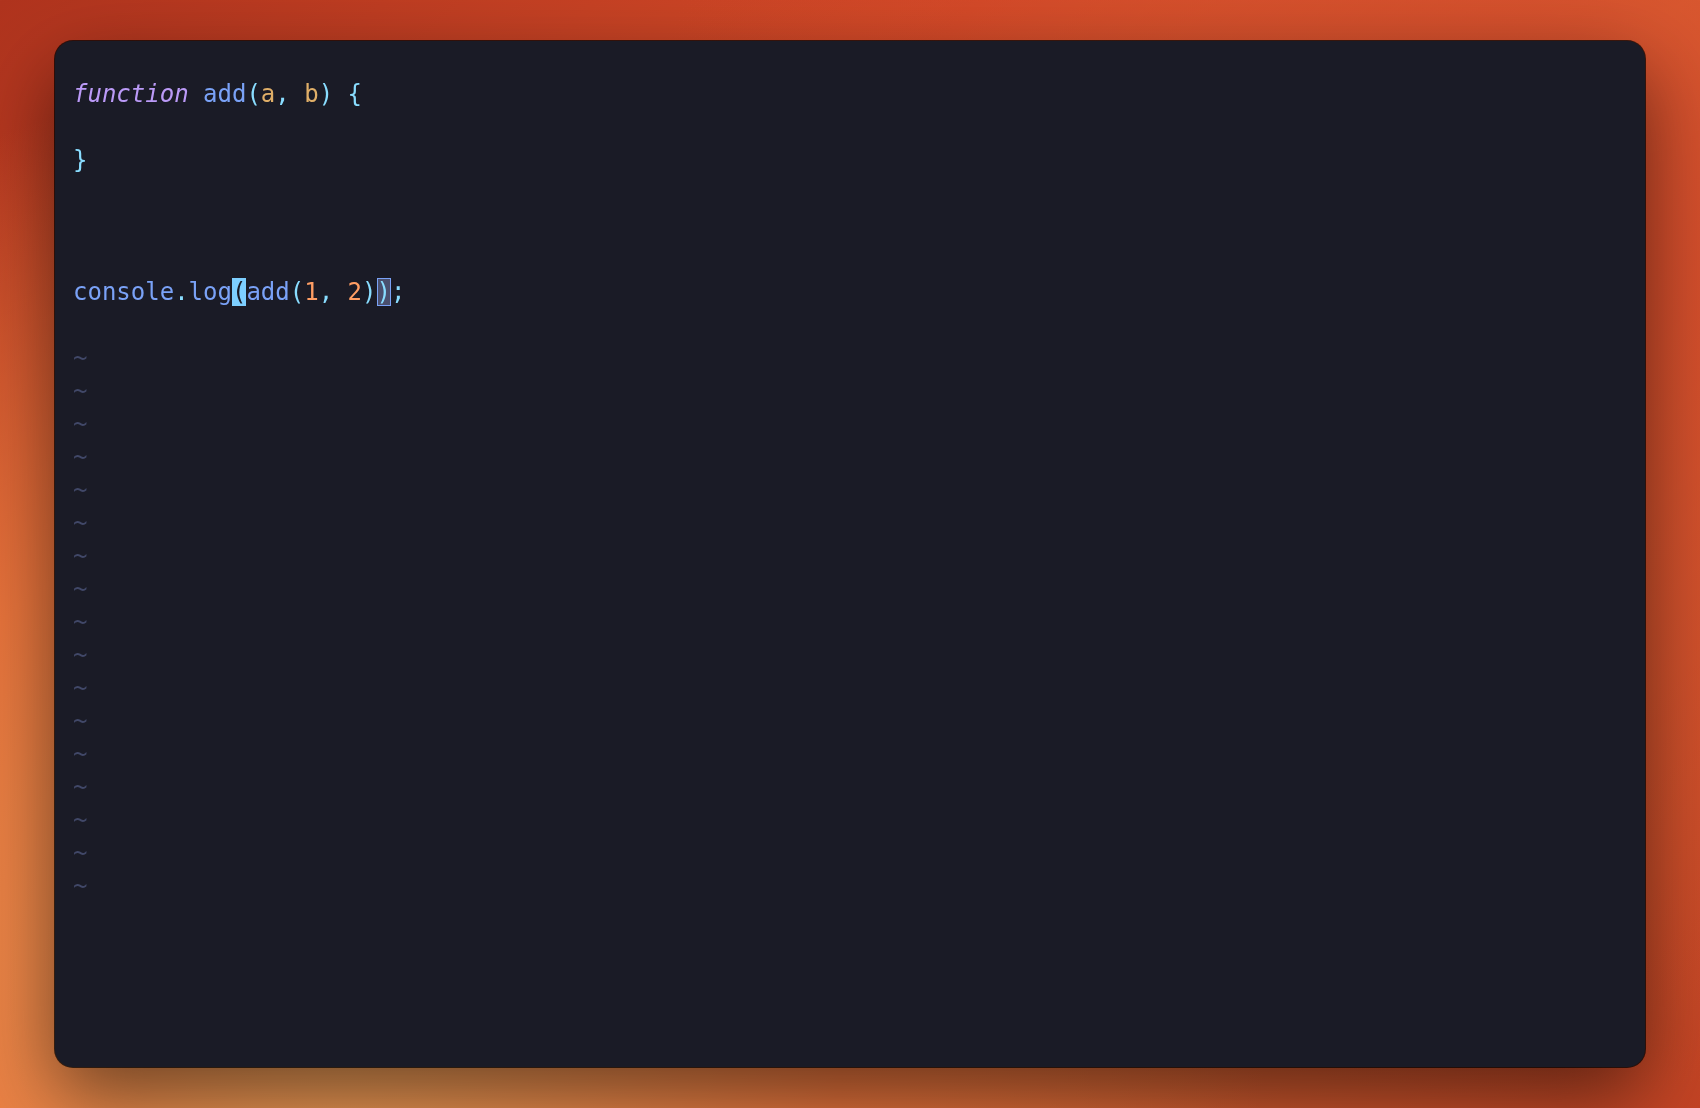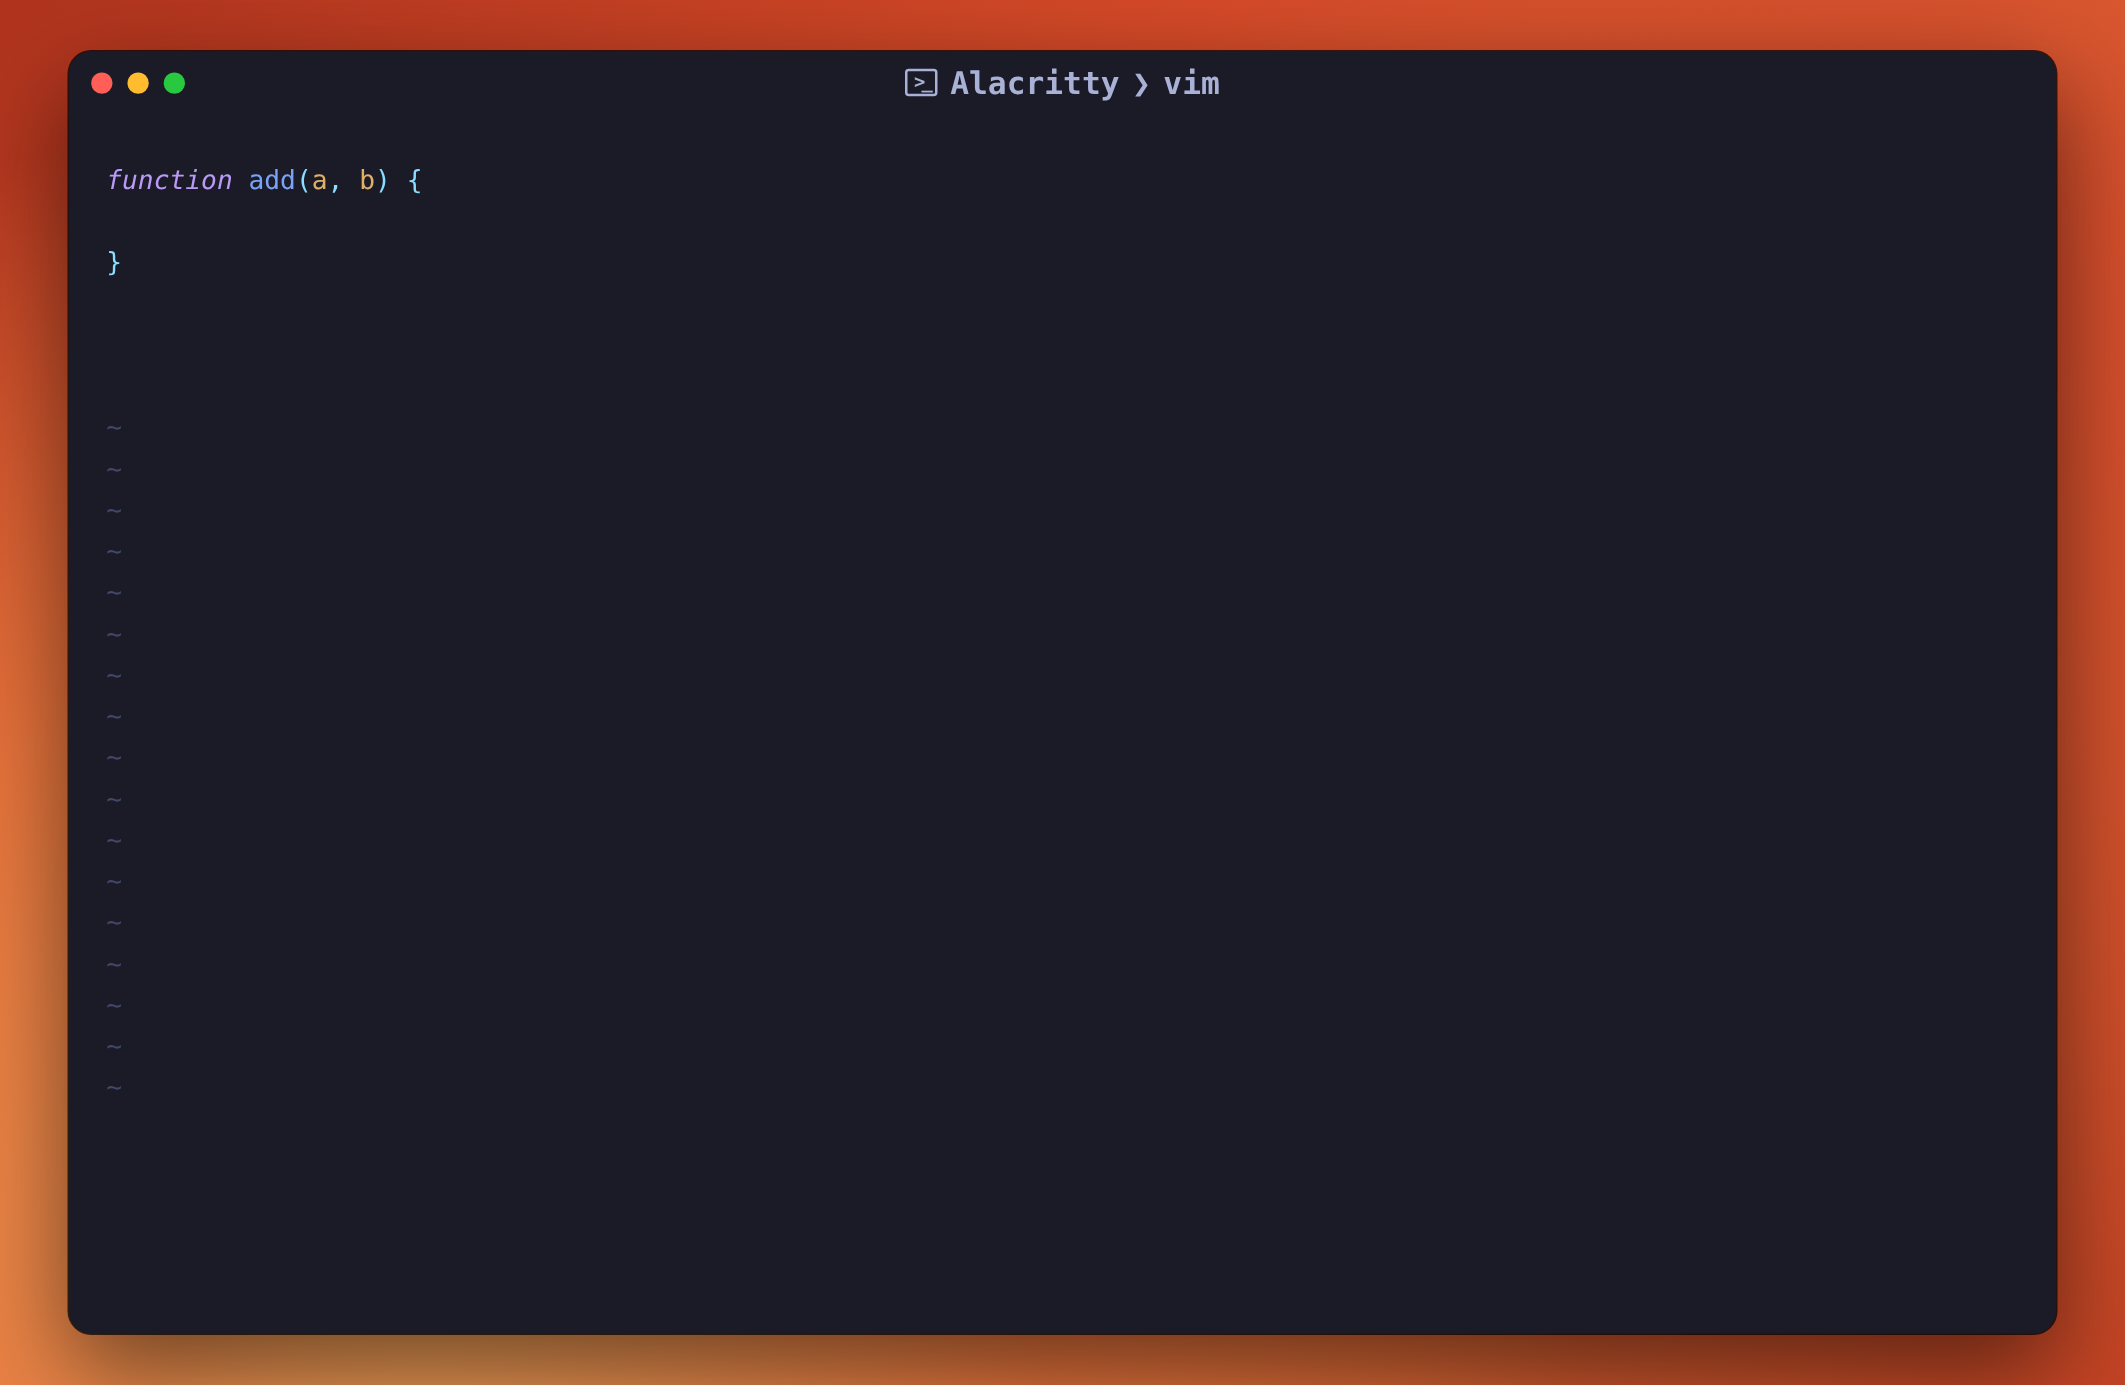--- a/index.html
+++ b/index.html
@@ -81,26 +81,25 @@
     transform: translateY(-1px);
   }
   .title-sep {
     color: #a9b1d6;
     font-weight: 700;
   }
   .terminal {
     flex: 1;
     padding: 4px 18px 0 18px;
     color: #c0caf5;
-    font-size: 21px;
+    font-size: 24px;
     line-height: 33px;
     white-space: pre;
     display: flex;
     flex-direction: column;
-    margin-left: 12px;
   }
   .code-area {
     flex: 1;
   }
   .line { height: 33px; }
   .kw  { color: #bb9af7; font-style: italic; }  
   .fn  { color: #7aa2f7; }                        
   .id  { color: #e0af68; }                        
   .pn  { color: #89ddff; }                        
   .op  { color: #89ddff; }                        
@@ -116,39 +115,27 @@
     outline: 1px solid #7aa2f7;
     outline-offset: -1px;
   }
 </style>
 </head>
 <body>
 
 <div class="desktop">
   <div class="window">
 
-    <div class="titlebar">
-      <div class="traffic-lights">
-        <div class="tl red"></div>
-        <div class="tl yellow"></div>
-        <div class="tl green"></div>
-      </div>
-      <div class="title-center">
-        <span class="title-icon"></span>
-        <span>Alacritty</span>
-        <span class="title-sep">❯</span>
-        <span>vim</span>
-      </div>
-    </div>
 
     <div class="terminal">
       <div class="code-area">
 <div class="line"><span class="kw">function</span> <span class="fn">add</span><span class="pn">(</span><span class="id">a</span><span class="pn">,</span> <span class="id">b</span><span class="pn">)</span> <span class="pn">{</span></div>
 <div class="line"><span class="pn">}</span></div>
 <div class="line"></div>
+<div class="line"><span class="fn">console</span><span class="pn">.</span><span class="fn">log</span><span class="match-paren">(</span><span class="fn">add</span><span class="pn">(</span><span class="num">1</span><span class="pn">,</span> <span class="num">2</span><span class="pn">)</span><span class="cursor-block">)</span><span class="pn">;</span></div>
 <div id="tilde-container"><div class="line tilde">~</div><div class="line tilde">~</div><div class="line tilde">~</div><div class="line tilde">~</div><div class="line tilde">~</div><div class="line tilde">~</div><div class="line tilde">~</div><div class="line tilde">~</div><div class="line tilde">~</div><div class="line tilde">~</div><div class="line tilde">~</div><div class="line tilde">~</div><div class="line tilde">~</div><div class="line tilde">~</div><div class="line tilde">~</div><div class="line tilde">~</div><div class="line tilde">~</div></div>
       </div>
 
       
     </div>
 
   </div>
 </div>
 
 </body></html>

